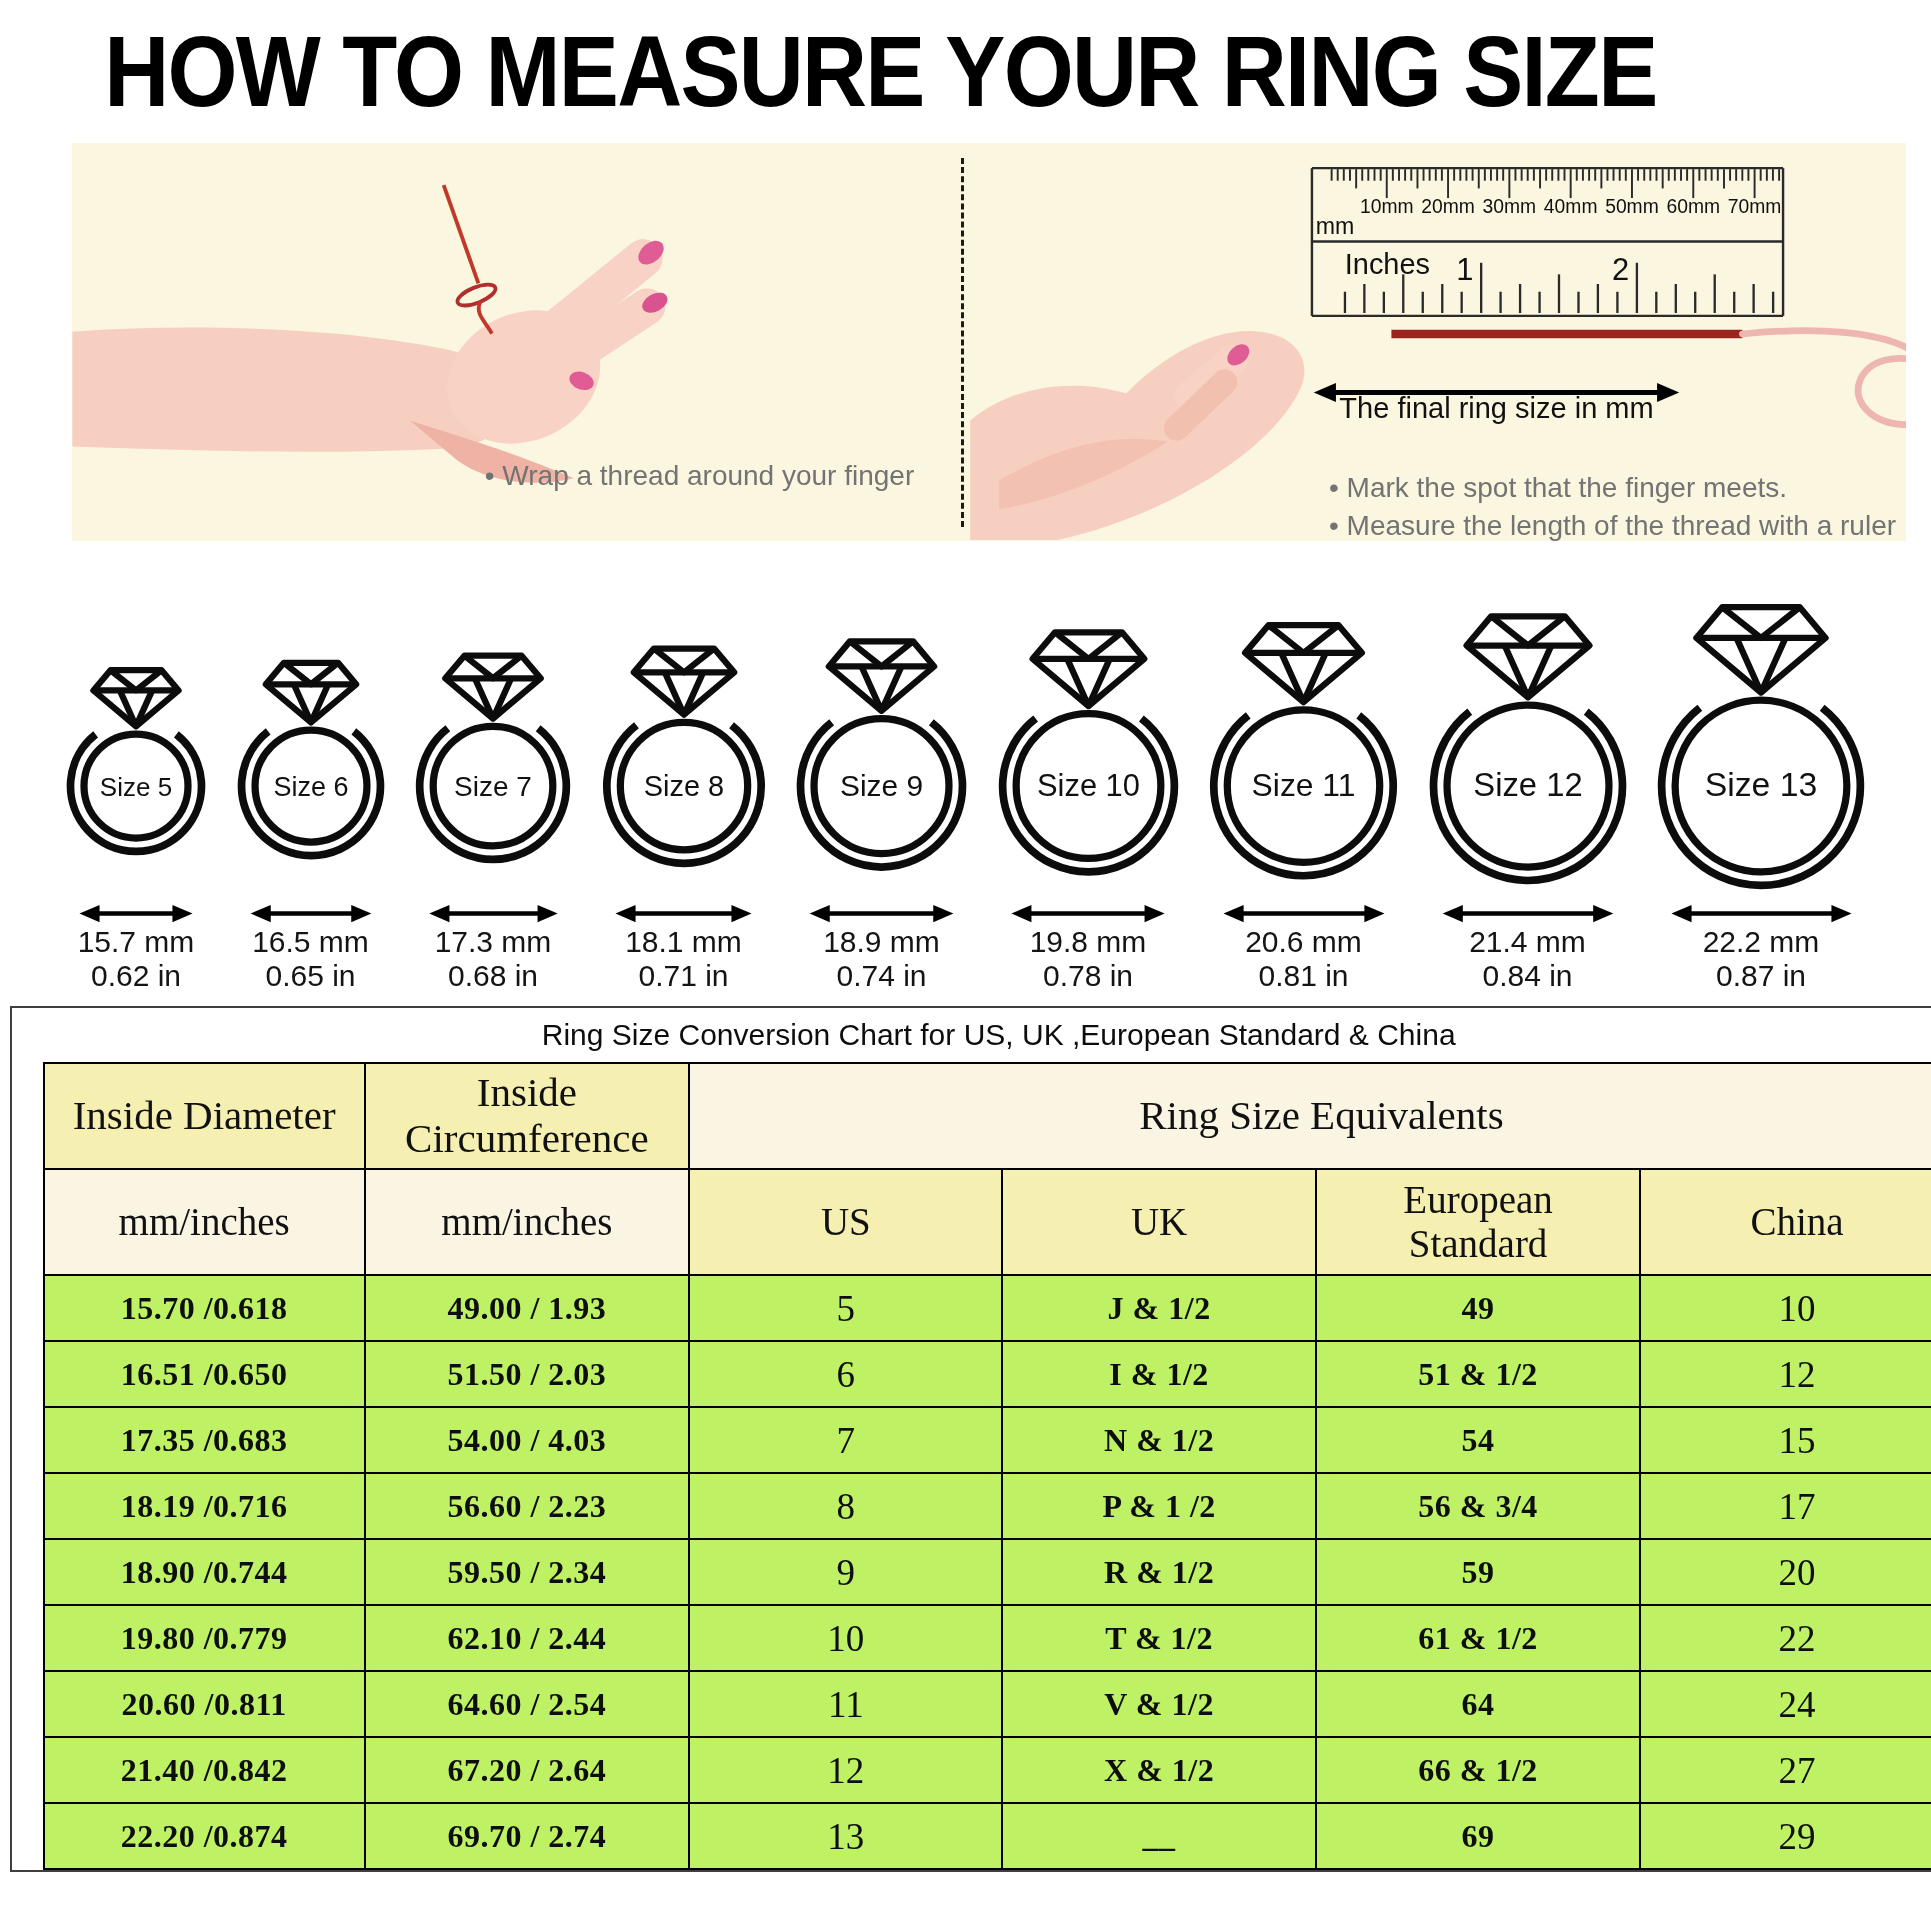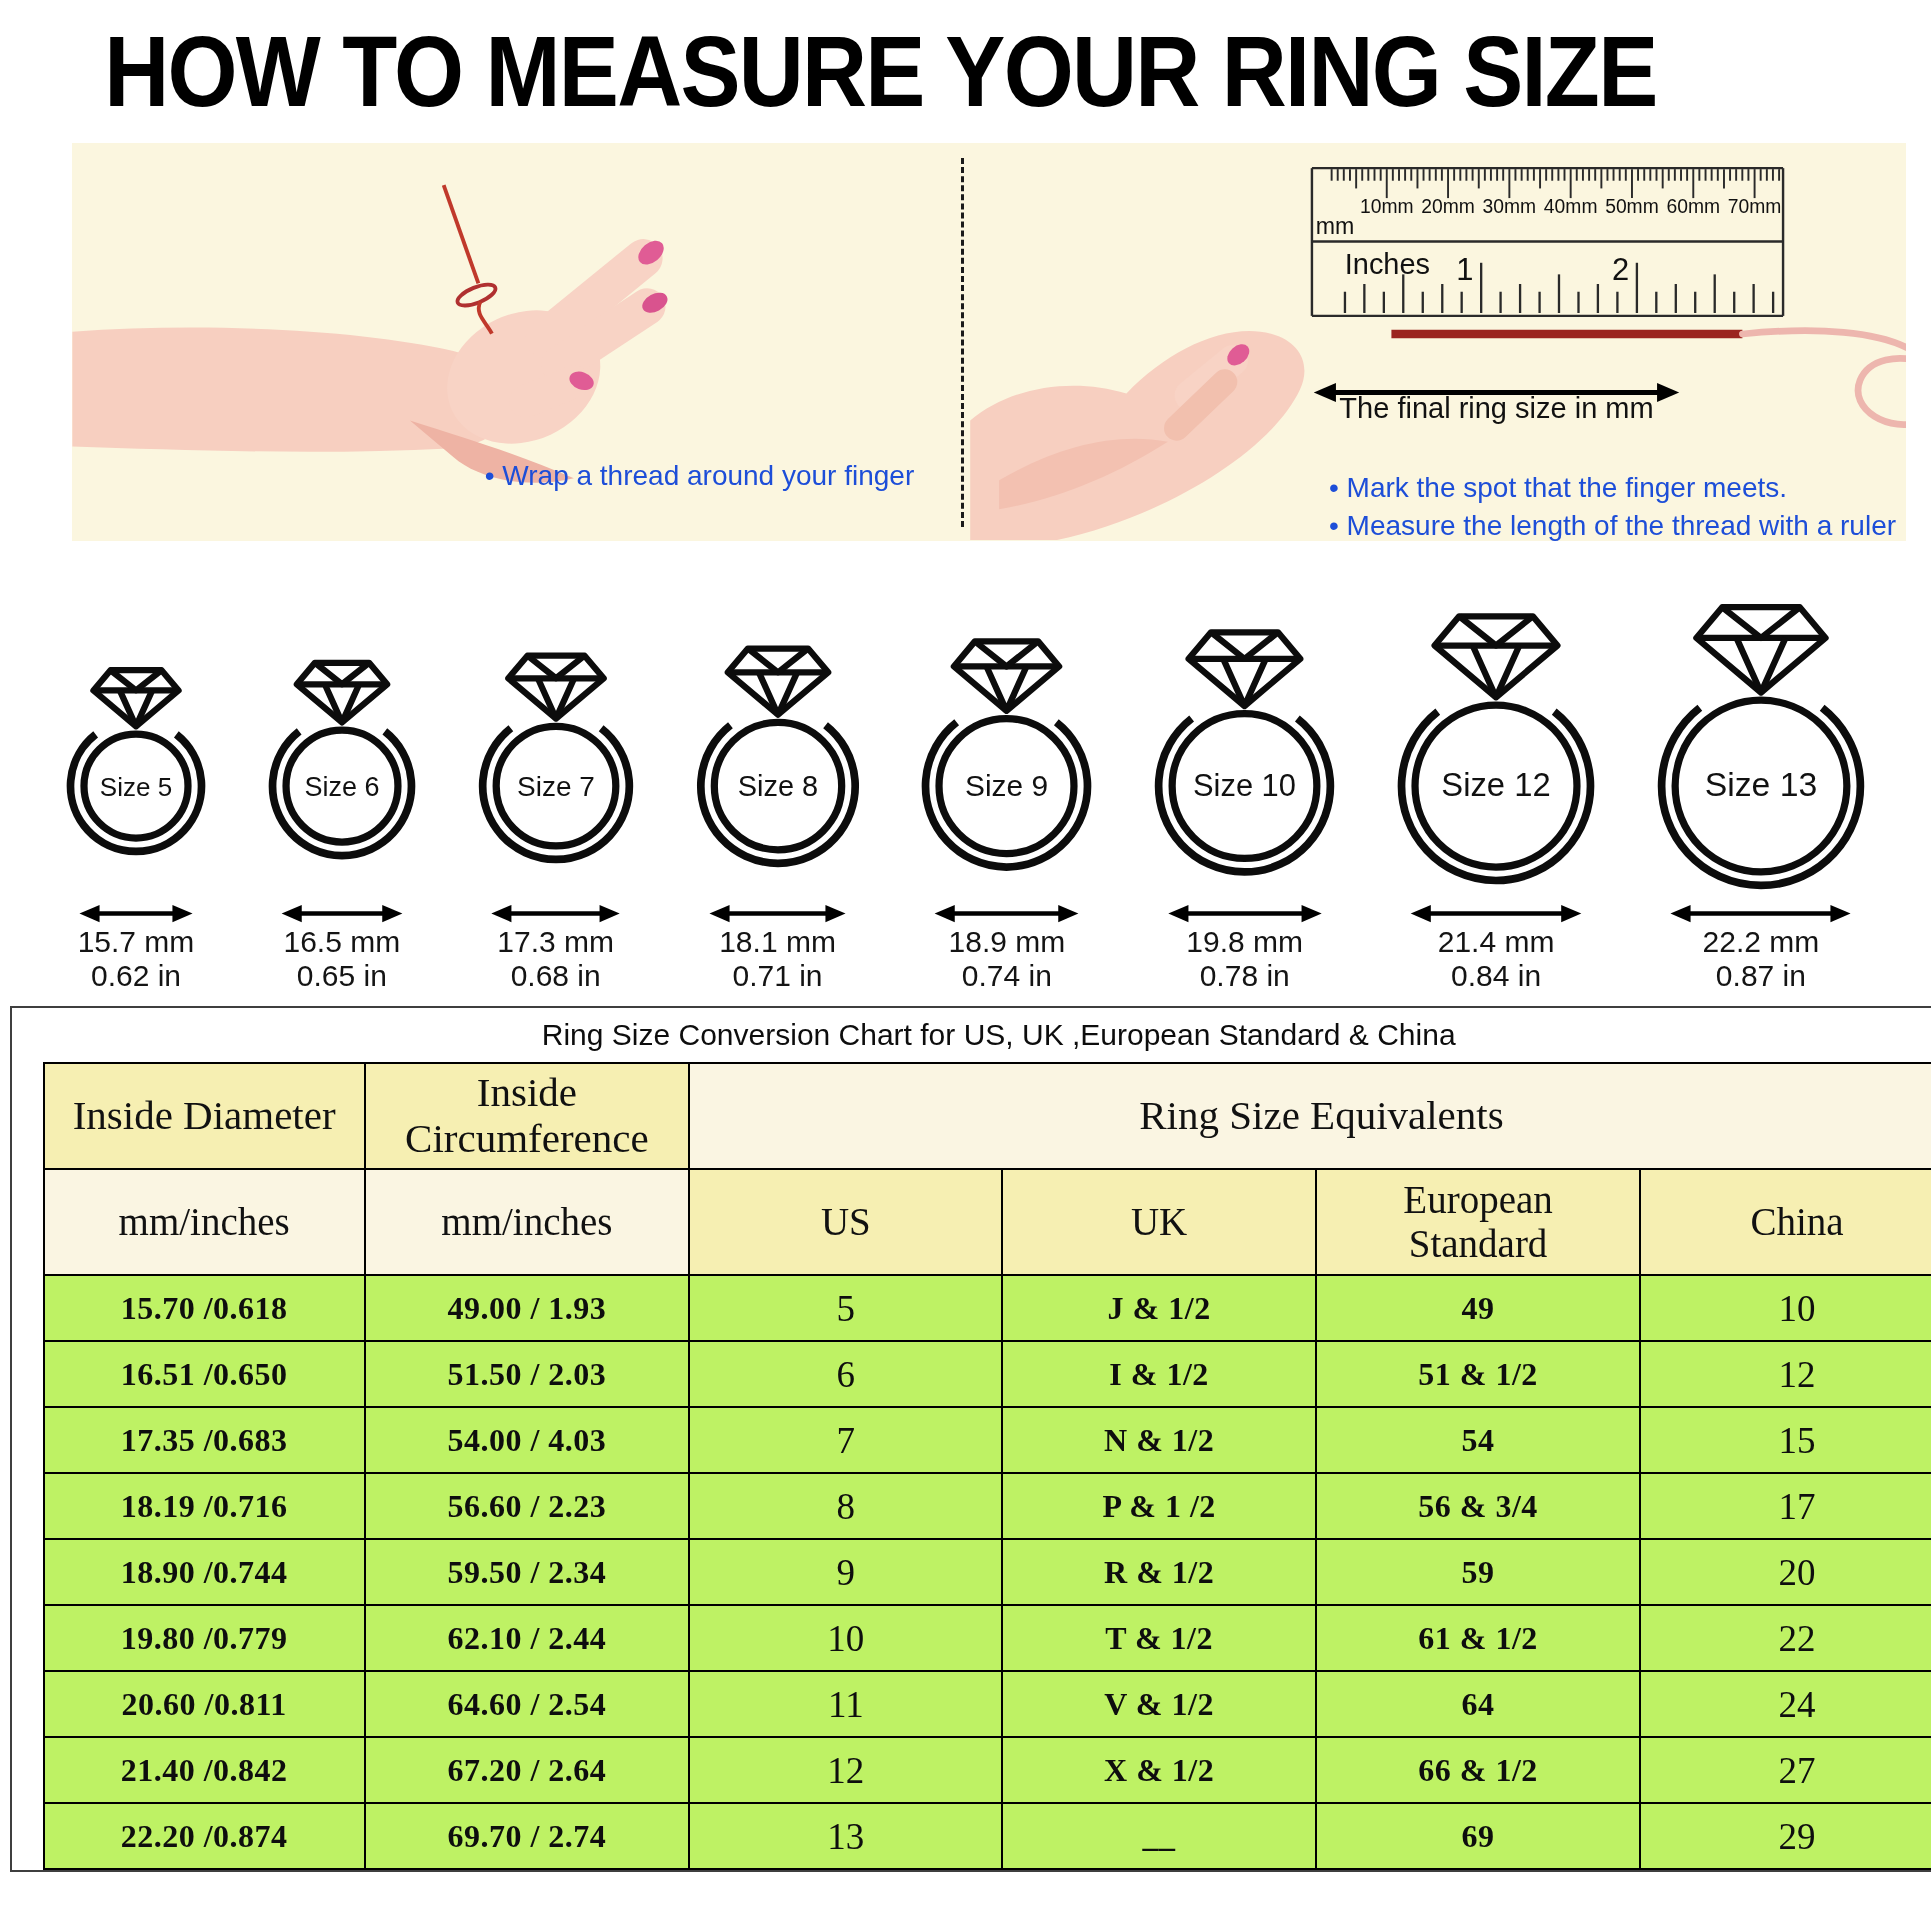--- a/index.html
+++ b/index.html
@@ -8,21 +8,21 @@
 
   
   .title-wrap{position:absolute;left:53px;top:13.5px;width:1690px;display:flex;justify-content:flex-end;}
   .title{font-size:100px;font-weight:bold;color:#000;letter-spacing:-1.9px;white-space:nowrap;
          transform:scaleX(0.9);transform-origin:center;}
 
   
   .panel{position:absolute;left:72px;top:143px;width:1834px;height:398px;background:#fbf6df;overflow:hidden;}
   .divider{position:absolute;left:889px;top:14.5px;height:369px;width:0;border-left:3.9px dashed #1a1a1a;}
   .abs{position:absolute;}
-  .bullet{color:#1d4ed8;font-size:28px;}
+  .bullet{color:#737373;font-size:28px;}
   .bullet::before{content:"• ";font-size:28px;}
   .left-bullet{left:367px;top:317px;width:521px;text-align:center;}
   .right-bullets{left:1257px;top:326px;line-height:38px;}
   .arrow-label{left:1212px;top:249px;width:425px;text-align:center;font-size:29px;color:#111;}
 
   
   .rings-row{position:absolute;left:58px;top:597px;width:1815px;display:flex;
              justify-content:space-between;align-items:flex-start;}
   .ring-cell{display:flex;flex-direction:column;align-items:center;}
   .meas-arrow{margin-top:3.9px;}
@@ -340,20 +340,40 @@
         </svg>
         <svg class="meas-arrow" width="156" height="23" viewBox="0 0 162 24">
           <line x1="18" y1="12" x2="144" y2="12" stroke="#000" stroke-width="4.5"></line>
           <polygon points="1,12 22,3 22,21" fill="#000"></polygon>
           <polygon points="161,12 140,3 140,21" fill="#000"></polygon>
         </svg>
         <div class="meas">19.8 mm</div>
         <div class="meas">0.78 in</div>
       </div>
       <div class="ring-cell">
+        <svg width="205" height="301" viewBox="0 0 212 312">
+          <g fill="none" stroke="#0c0c0c" stroke-width="6.5" stroke-linejoin="round">
+            <path d="M69.7,29.2 L142.3,29.2 L166.4,57.9 L106,109.0 L45.5,57.9 Z"></path>
+            <path d="M45.5,57.9 L166.4,57.9"></path>
+            <path d="M69.7,29.2 L106,57.9 L142.3,29.2"></path>
+            <path d="M83.0,57.9 L106,109.0 M129.0,57.9 L106,109.0"></path>
+          </g>
+          <path d="M 48.7 122.7 A 93 93 0 1 0 163.3 122.7" fill="none" stroke="#0c0c0c" stroke-width="8"></path>
+          <circle cx="106" cy="196" r="79" fill="none" stroke="#0c0c0c" stroke-width="7.5"></circle>
+          <text x="106" y="206" text-anchor="middle" font-size="33" fill="#111">Size 11</text>
+        </svg>
+        <svg class="meas-arrow" width="164" height="23" viewBox="0 0 170 24">
+          <line x1="18" y1="12" x2="152" y2="12" stroke="#000" stroke-width="4.5"></line>
+          <polygon points="1,12 22,3 22,21" fill="#000"></polygon>
+          <polygon points="169,12 148,3 148,21" fill="#000"></polygon>
+        </svg>
+        <div class="meas">20.6 mm</div>
+        <div class="meas">0.81 in</div>
+      </div>
+      <div class="ring-cell">
         <svg width="214" height="301" viewBox="0 0 222 312">
           <g fill="none" stroke="#0c0c0c" stroke-width="6.5" stroke-linejoin="round">
             <path d="M72.8,19.9 L149.2,19.9 L174.7,50.2 L111,104.0 L47.3,50.2 Z"></path>
             <path d="M47.3,50.2 L174.7,50.2"></path>
             <path d="M72.8,19.9 L111,50.2 L149.2,19.9"></path>
             <path d="M86.8,50.2 L111,104.0 M135.2,50.2 L111,104.0"></path>
           </g>
           <path d="M 50.6 118.8 A 98 98 0 1 0 171.4 118.8" fill="none" stroke="#0c0c0c" stroke-width="8"></path>
           <circle cx="111" cy="196" r="84" fill="none" stroke="#0c0c0c" stroke-width="7.5"></circle>
           <text x="111" y="206" text-anchor="middle" font-size="34" fill="#111">Size 12</text>

